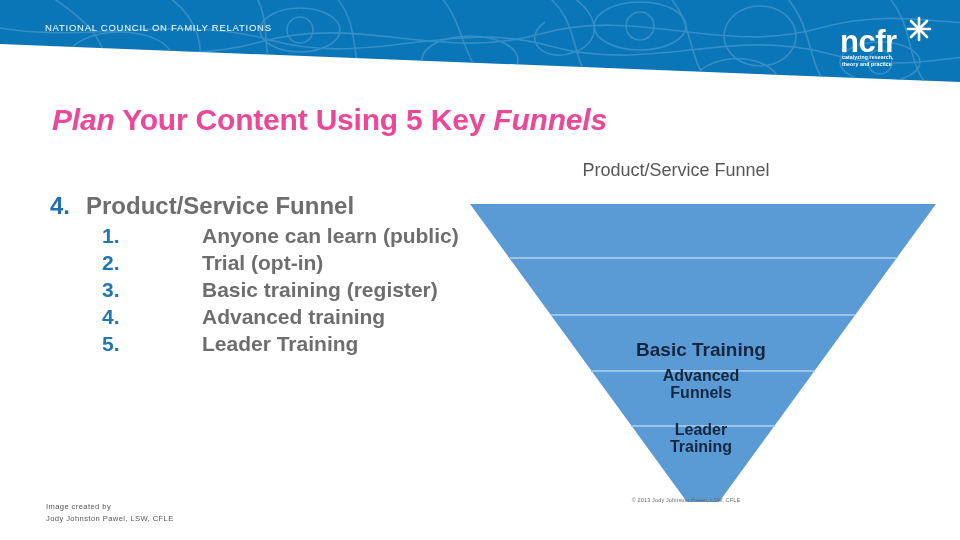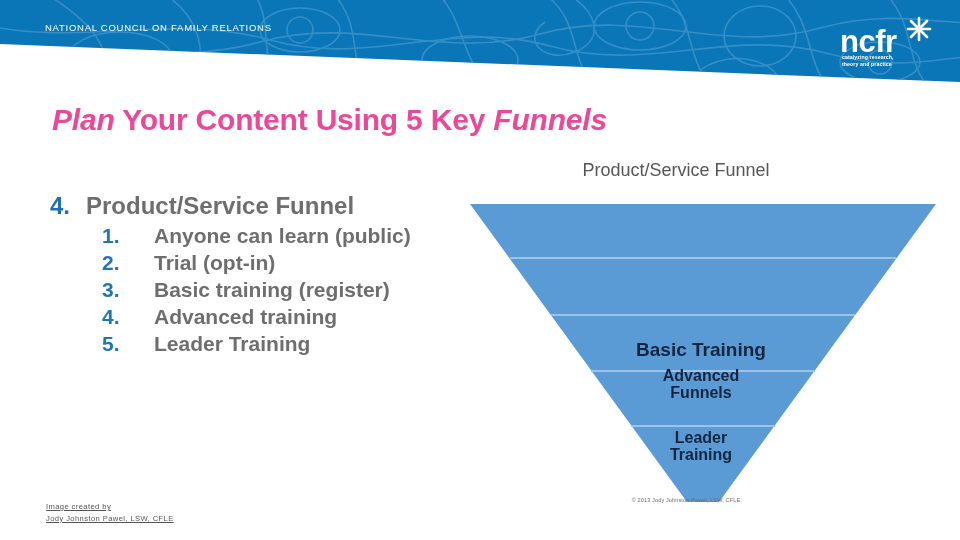--- a/index.html
+++ b/index.html
@@ -135,20 +135,21 @@
     width: 52px;
     flex: 0 0 52px;
     padding-left: 52px;
     box-sizing: content-box;
   }
   .lvl2 .txt {
     color: #6E6E6E;
     font-size: 21px;
     font-weight: bold;
     white-space: nowrap;
+    margin-left: 48px;
   }
 
   
   .funnel {
     position: absolute;
     left: 466px;
     top: 160px;
     width: 480px;
     height: 360px;
   }
@@ -172,42 +173,41 @@
     text-align: center;
     color: #14253F;
     font-weight: bold;
     line-height: 1.06;
     white-space: pre-line;
   }
   .fl-0 { left: 0;   top: 60px;  width: 470px; font-size: 22px; }
   .fl-1 { left: 30px; top: 116px; width: 410px; font-size: 17px; }
   .fl-2 { left: 70px; top: 180px; width: 330px; font-size: 19px; }
   .fl-3 { left: 100px; top: 208px; width: 270px; font-size: 16px; }
-  .fl-4 { left: 110px; top: 262px; width: 250px; font-size: 16px; margin-top: 8px; }
+  .fl-4 { left: 110px; top: 262px; width: 250px; font-size: 16px; }
   .funnel-credit {
     position: absolute;
     left: 60px;
     top: 337px;
     width: 320px;
     text-align: center;
     font-size: 5.6px;
     color: #6b6b6b;
     letter-spacing: 0.1px;
   }
 
   
   .credit {
     position: absolute;
     left: 46px;
     top: 501px;
     font-size: 7.6px;
     color: #555555;
     line-height: 1.55;
     letter-spacing: 0.4px;
-    text-decoration: underline;
   }
 </style>
 </head>
 <body>
 
 <div id="slide">
 
   <div class="banner">
     <svg class="banner-svg" width="960" height="90" viewBox="0 0 960 90">
       <defs>

